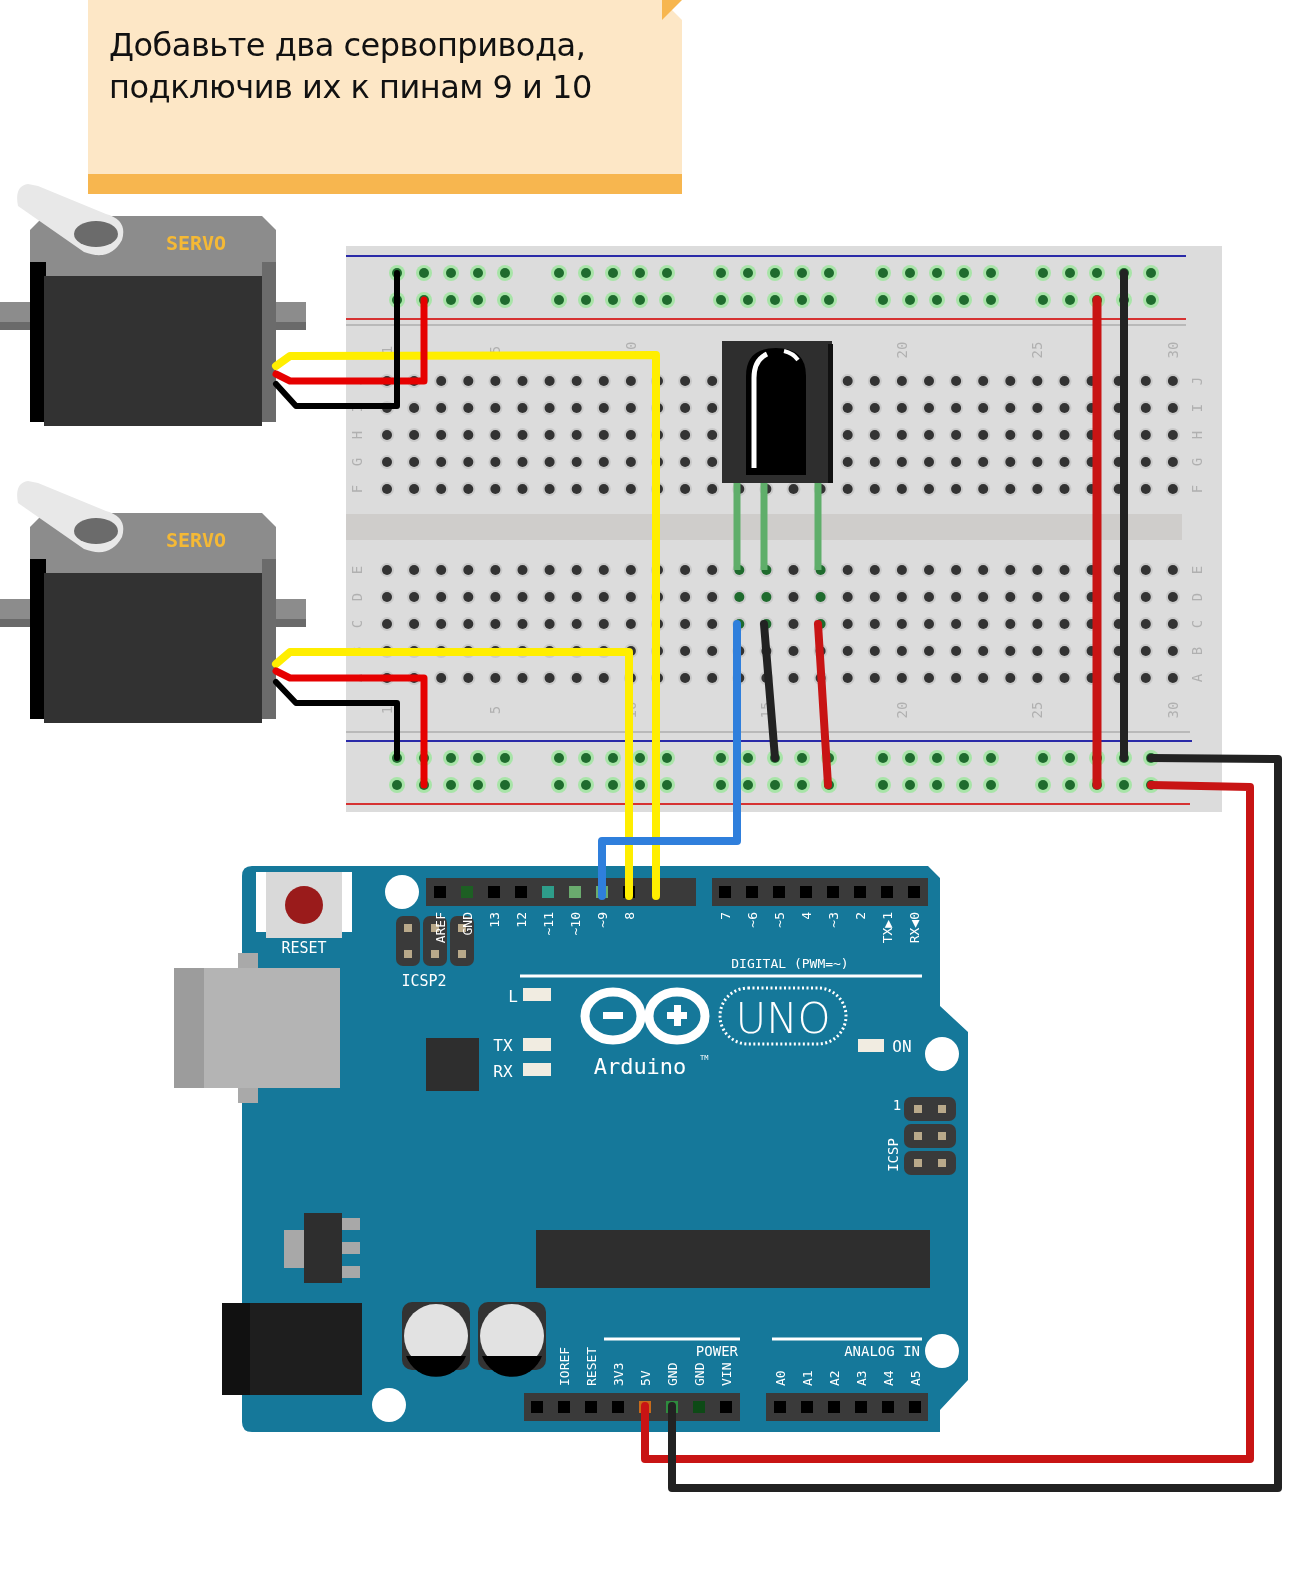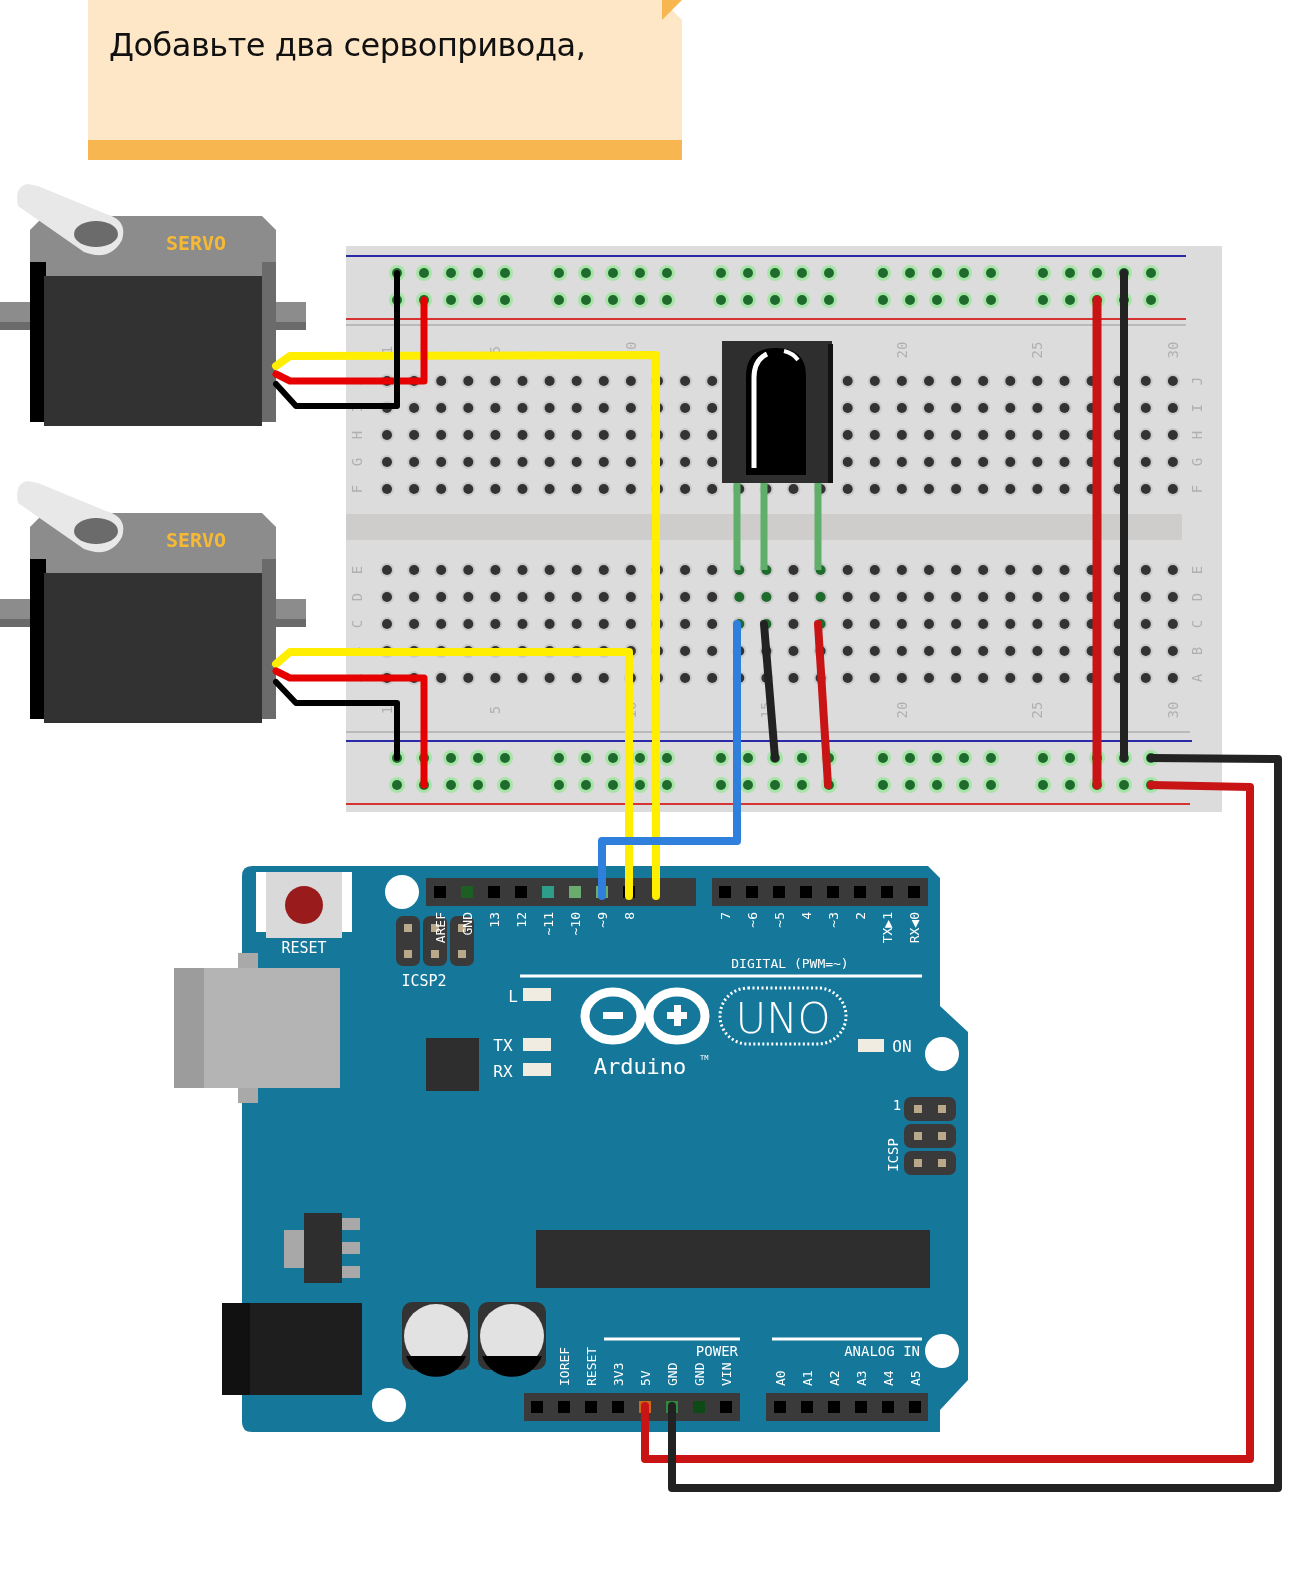--- a/index.html
+++ b/index.html
@@ -1,18 +1,18 @@
 <!DOCTYPE html>
 <html><head>
 <meta charset="utf-8">
 <style>
   html, body { margin:0; padding:0; background:#ffffff; }
   body { width:1290px; height:1569px; position:relative; overflow:hidden; font-family:"DejaVu Sans", sans-serif; }
   #note {
-    position:absolute; left:88px; top:0; width:594px; height:160px;
+    position:absolute; left:88px; top:0; width:594px; height:194px;
     background:#fde7c6;
   }
   #note .fold { position:absolute; right:0; top:0; width:0; height:0;
     border-left:20px solid #f7b64f; border-bottom:20px solid transparent; border-top:0; }
   #note .fold2 { position:absolute; right:0; top:0; width:0; height:0;
     border-right:20px solid #ffffff; border-bottom:20px solid transparent; }
   #note .bar { position:absolute; left:0; right:0; bottom:0; height:20px; background:#f7b64f; }
   #note .text { position:absolute; left:21px; top:24px; font-family:"DejaVu Sans", sans-serif;
     font-size:32px; line-height:42px; color:#111; letter-spacing:-0.5px; }
   #note .line { display:block; white-space:nowrap; }
@@ -20,20 +20,21 @@
   .mono { font-family:"DejaVu Sans Mono", monospace; }
 </style>
 </head>
 <body>
 
 <div id="note">
   <div class="fold2"></div>
   <div class="fold"></div>
   <div class="text">
     <span class="line">Добавьте два сервопривода,</span>
+    <span class="line">подключив их к пинам 9 и 10</span>
   </div>
   <div class="bar"></div>
 </div>
 
 <svg id="scene" width="1290" height="1569" viewBox="0 0 1290 1569" xmlns="http://www.w3.org/2000/svg">
 
   <g>
     <rect x="346" y="246" width="876" height="566" fill="#dcdcdc"></rect>
     <line x1="346" y1="256" x2="1186" y2="256" stroke="#2a2aa8" stroke-width="2"></line>
     <line x1="346" y1="319" x2="1186" y2="319" stroke="#d63333" stroke-width="2"></line>

